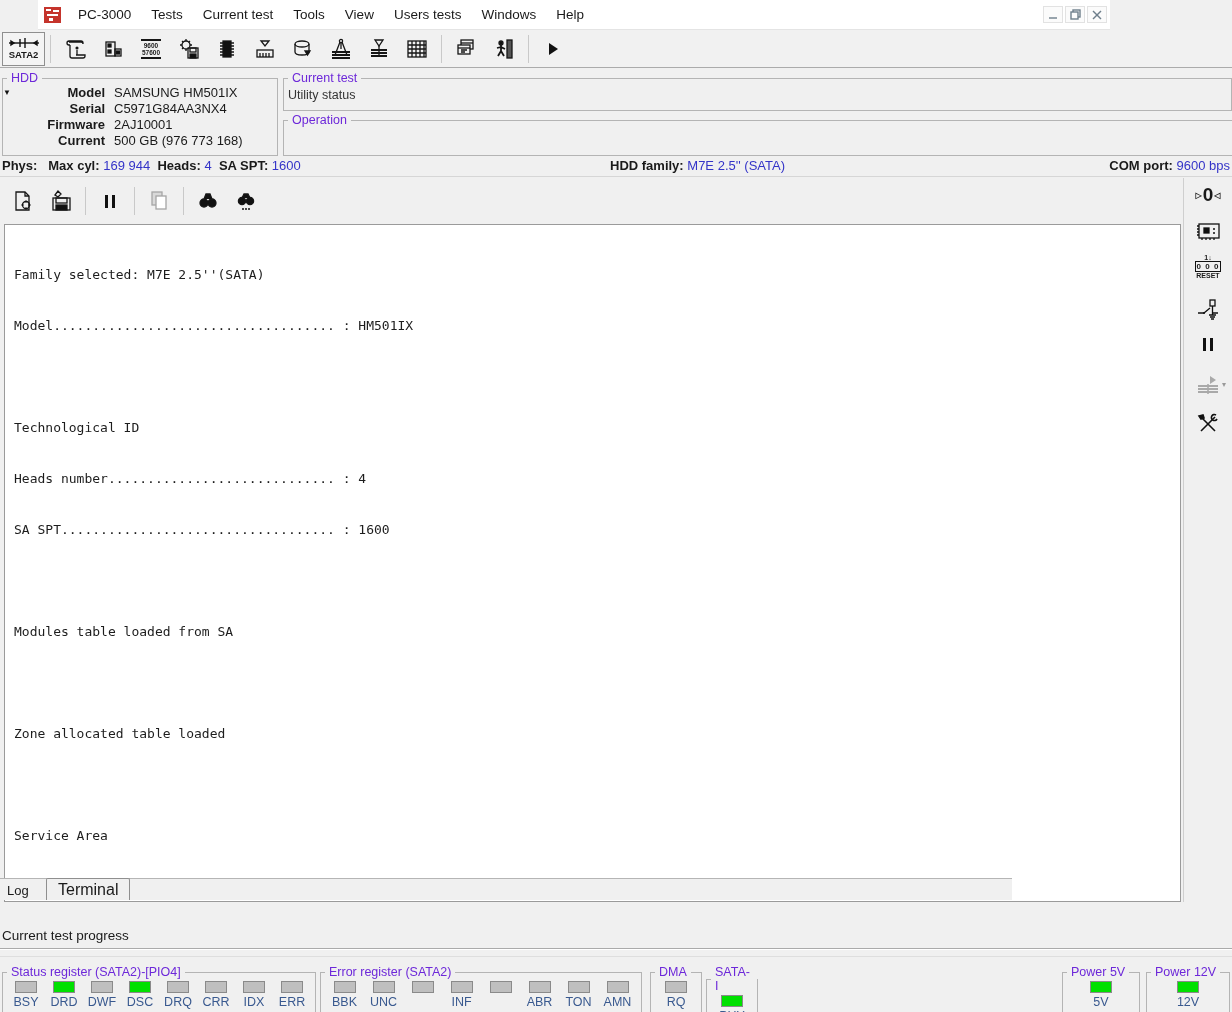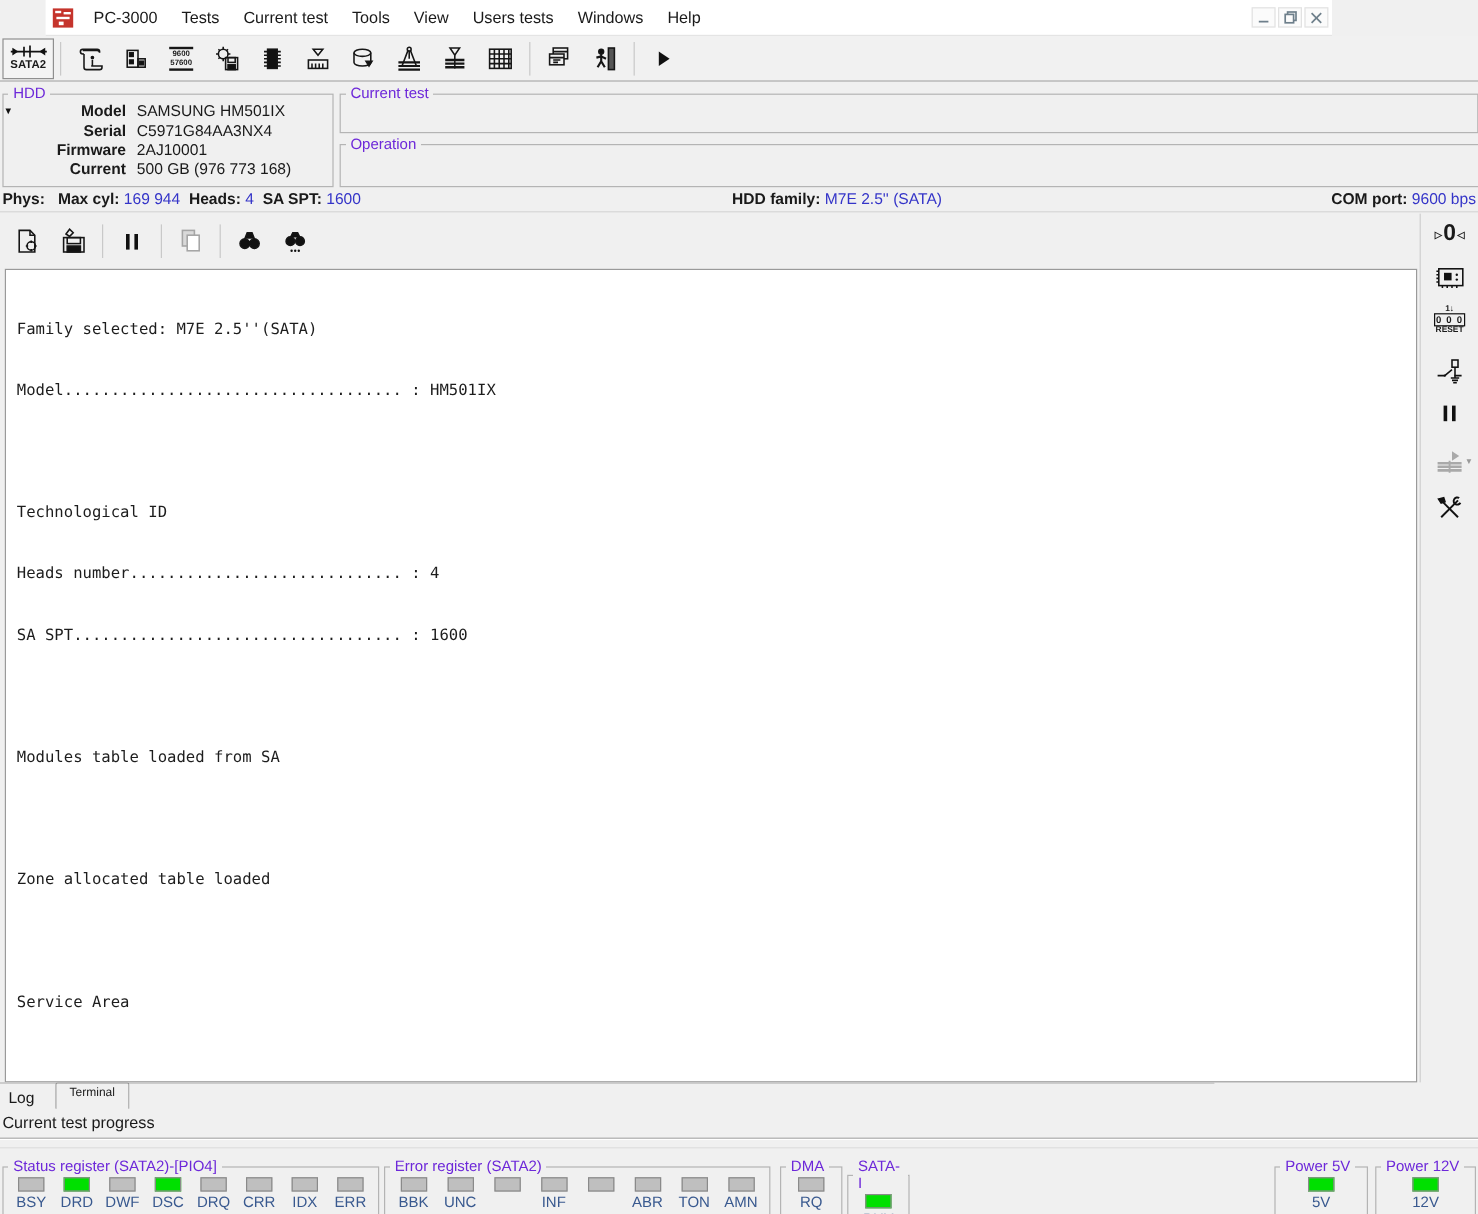--- a/index.html
+++ b/index.html
@@ -72,26 +72,26 @@
   .zero-wrap .zero { font-size:19px; margin:0 1px; }
   .reset-wrap { display:flex; flex-direction:column; align-items:center; font-weight:bold; }
   .reset-wrap .step { font-size:7px; line-height:7px; }
   .reset-wrap .digits { font-size:8px; border:1px solid #111; padding:0 1px; line-height:9px; letter-spacing:1px; }
   .reset-wrap .rlabel { font-size:7px; line-height:8px; }
   .pausebars { display:flex; gap:4px; }
   .pausebars i { display:block; width:3px; height:13px; background:#111; }
   .drop-mini { position:absolute; left:38px; top:6px; font-size:8px; color:#9a9a9a; }
 
   
-  #tabstrip { position:absolute; left:0; top:902px; width:1012px; height:22px;
+  #tabstrip { position:absolute; left:0; top:878px; width:1012px; height:22px;
               background:#f0f0f0; border-top:1px solid #b5b5b5; }
   #tab-log { position:absolute; left:7px; top:4px; font-size:13px; }
   #tab-terminal { position:absolute; left:46px; top:-1px; height:22px; padding:2px 11px 0;
                   background:#f0f0f0; border:1px solid #8f8f8f; border-bottom:none;
-                  border-radius:2px 2px 0 0; font-size:10px; }
+                  border-radius:2px 2px 0 0; font-size:16px; }
   #progressrow { position:absolute; left:0; top:924px; width:1121px; height:24px; }
   #progress-label { position:absolute; left:2px; top:4px; font-size:13.5px; }
   #divider1 { position:absolute; left:0; top:948px; width:1232px; height:2px;
               background:#aaaaaa; border-bottom:1px solid #ffffff; }
   #divider2 { position:absolute; left:0; top:956px; width:1232px; height:1px; background:#dedede; }
 
   
   #bottompanel { position:absolute; left:0; top:958px; width:1232px; height:54px; background:#f0f0f0; }
   .regbox { position:absolute; top:7px; height:58px; }
   .lamprow { display:flex; justify-content:space-around; padding:2px 4px 0; }
@@ -257,20 +257,21 @@
     <span class="lab">Firmware</span>
     <span>2AJ10001</span>
     <span class="lab">Current</span>
     <span>500 GB (976 773 168)</span>
   </div>
 </fieldset>
 <div id="hdd-drop">▼</div>
 
 <fieldset id="curbox">
   <legend>Current test</legend>
+  <div class="inner">Utility status</div>
 </fieldset>
 <fieldset id="opbox">
   <legend>Operation</legend>
 </fieldset>
 
 <div id="physbar">
   <span id="phys-left">
     <b>Phys:</b>&nbsp;&nbsp;
     <b>Max cyl:</b>
     <span class="bluev">169 944</span>&nbsp;

